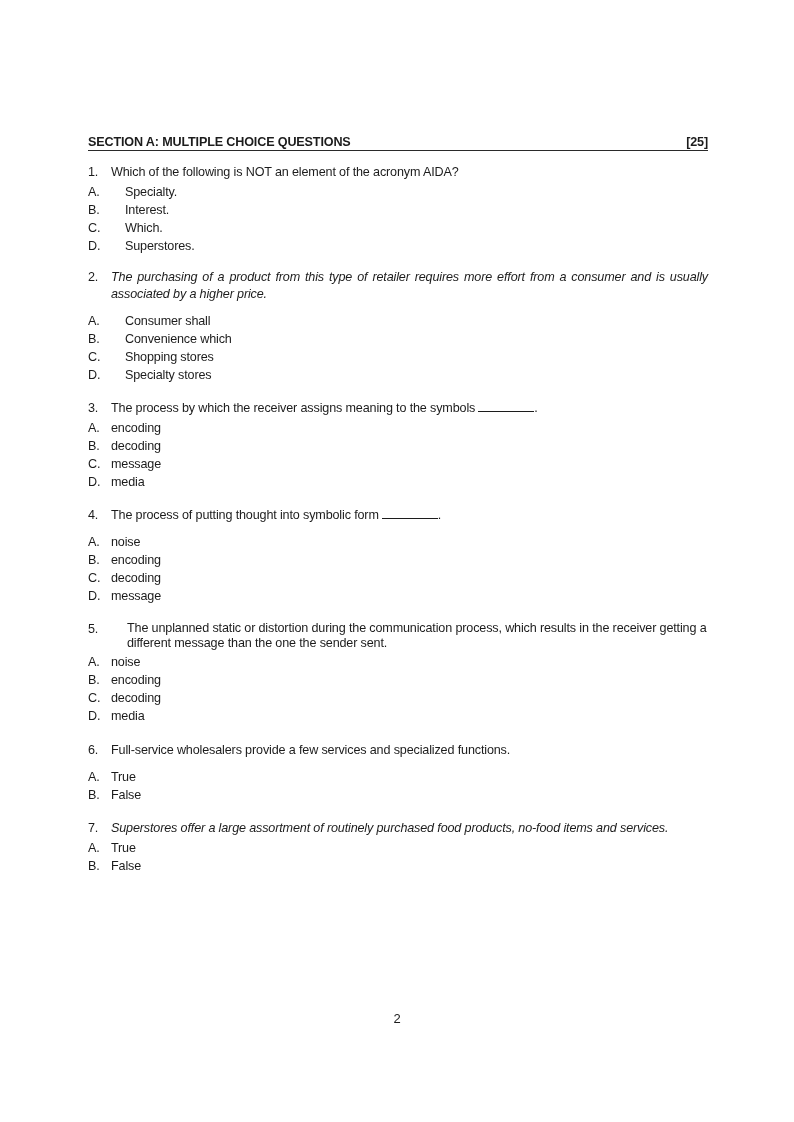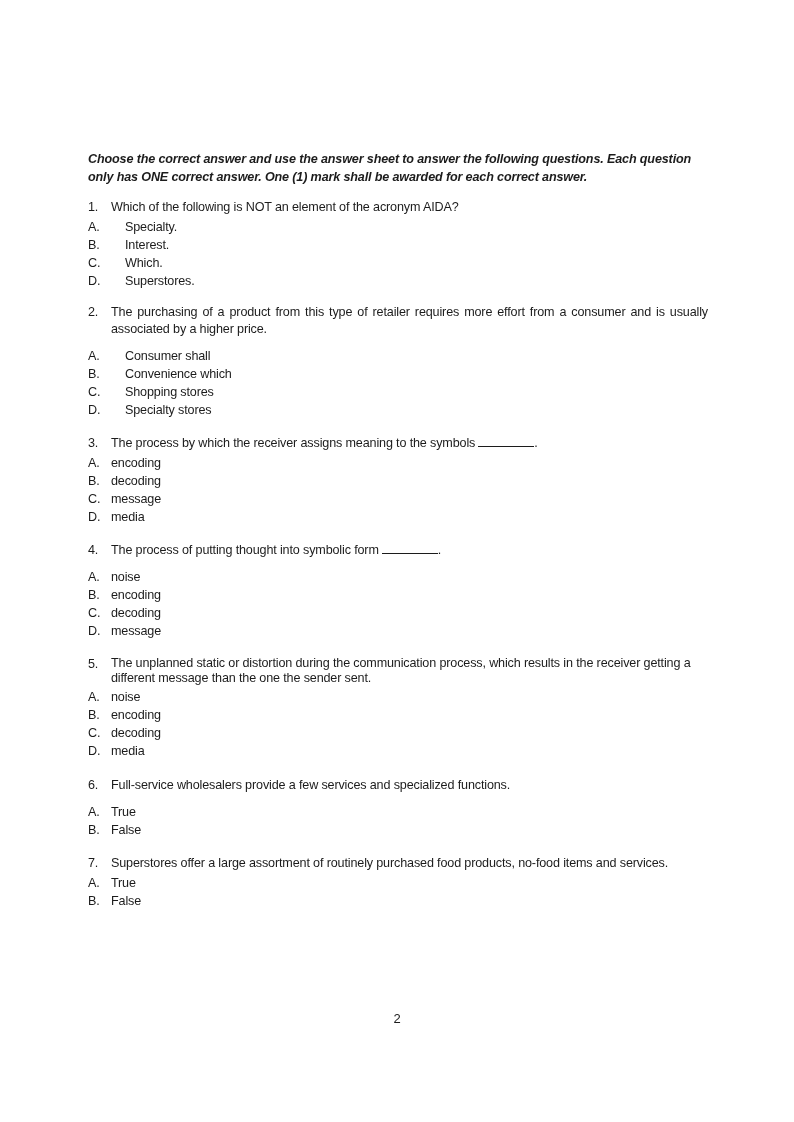--- a/index.html
+++ b/index.html
@@ -47,20 +47,21 @@
     .q-num {
       width: 23px;
       flex: 0 0 23px;
     }
     .q-text {
       flex: 1;
     }
     .q-text.justify {
       text-align: justify;
       text-align-last: left;
+      font-style: italic;
     }
     .options { margin-top: 2px; }
     .options.spaced { margin-top: 9px; }
     .option {
       display: flex;
       line-height: 18px;
     }
     .opt-letter { flex: 0 0 23px; width: 23px; }
     .options.wide .opt-letter { flex: 0 0 37px; width: 37px; }
     .blank {
@@ -85,22 +86,25 @@
     .q4 { margin-top: 16px; }
     .q5 { margin-top: 16px; }
     .q6 { margin-top: 17px; }
     .q7 { margin-top: 16px; }
   </style>
 </head>
 <body>
 
 <div class="page">
 
-
-  <div class="instructions">Choose the correct answer and use the answer sheet to answer the following questions. Each question only has ONE correct answer. One (1) mark shall be awarded for each correct answer.</div>
+  <div class="section-heading">
+    <span>SECTION A: MULTIPLE CHOICE QUESTIONS</span>
+    <span>[25]</span>
+  </div>
+
 
   <div class="question q1">
     <div class="q-stem">
       <span class="q-num">1.</span>
       <span class="q-text">Which of the following is NOT an element of the acronym AIDA?</span>
     </div>
     <div class="options wide">
       <div class="option">
         <span class="opt-letter">A.</span>
         <span>Specialty.</span>
@@ -191,21 +195,21 @@
       <div class="option">
         <span class="opt-letter">D.</span>
         <span>message</span>
       </div>
     </div>
   </div>
 
   <div class="question q5">
     <div class="q-stem">
       <span class="q-num">5.</span>
-      <span class="q-text" style="line-height:15px;">The unplanned static or distortion during the communication process, which results in the receiver getting a different message than the one the sender sent.</span>
+      <span class="q-text" style="line-height:15px;margin-left:16px;">The unplanned static or distortion during the communication process, which results in the receiver getting a different message than the one the sender sent.</span>
     </div>
     <div class="options">
       <div class="option">
         <span class="opt-letter">A.</span>
         <span>noise</span>
       </div>
       <div class="option">
         <span class="opt-letter">B.</span>
         <span>encoding</span>
       </div>

